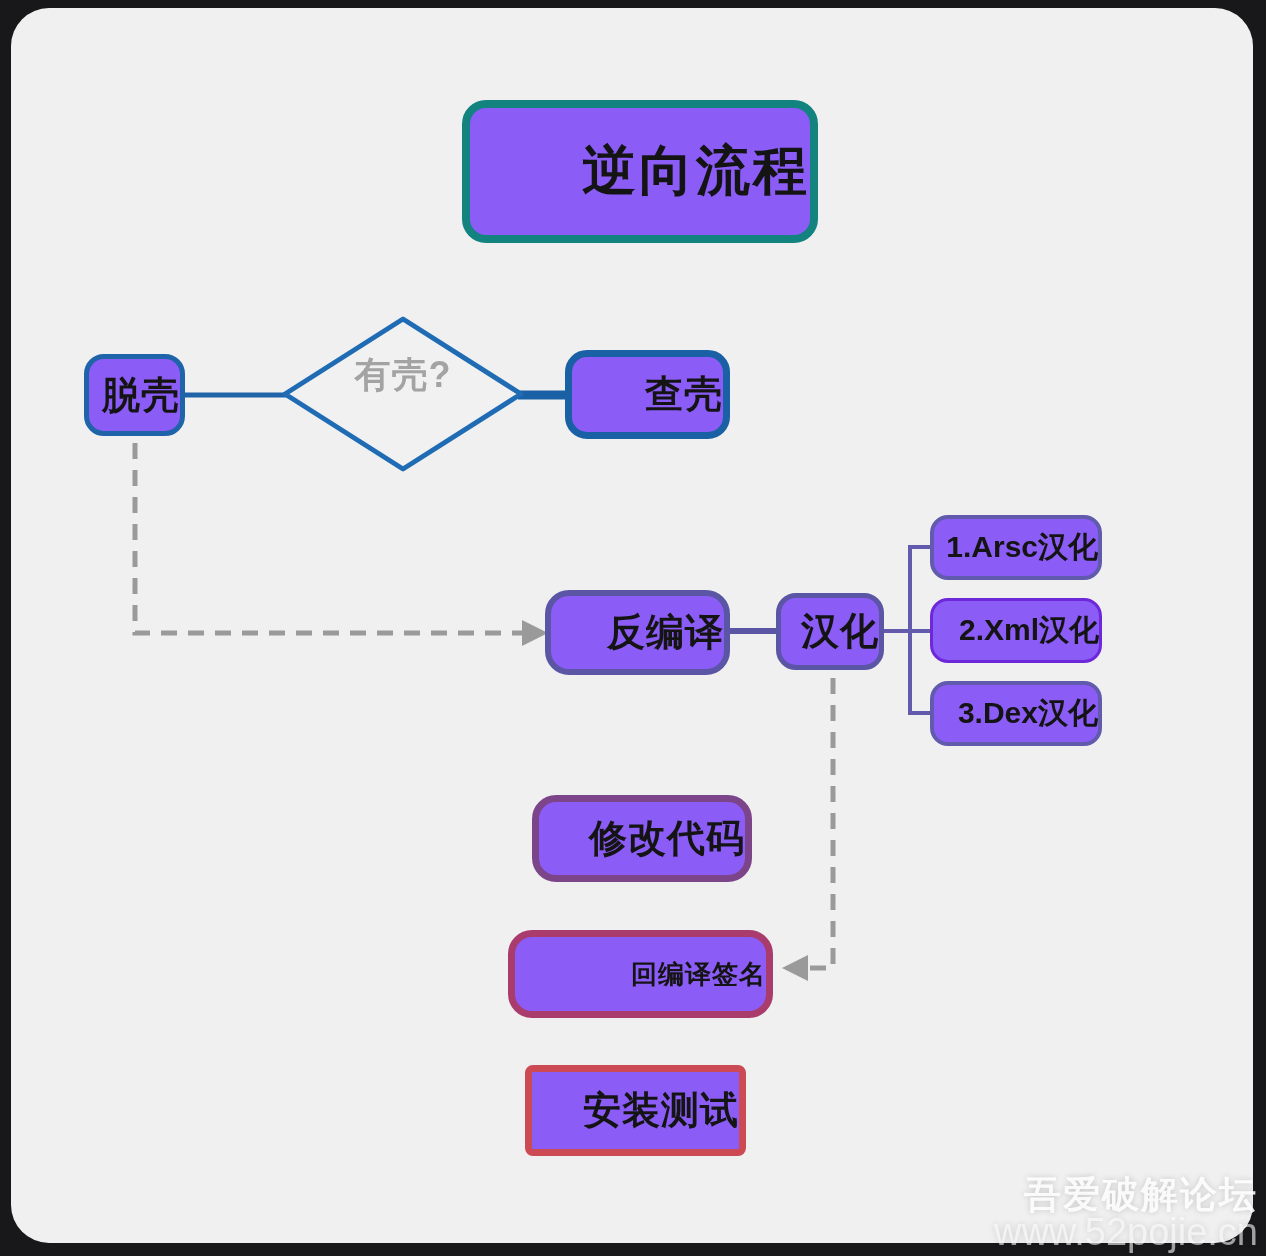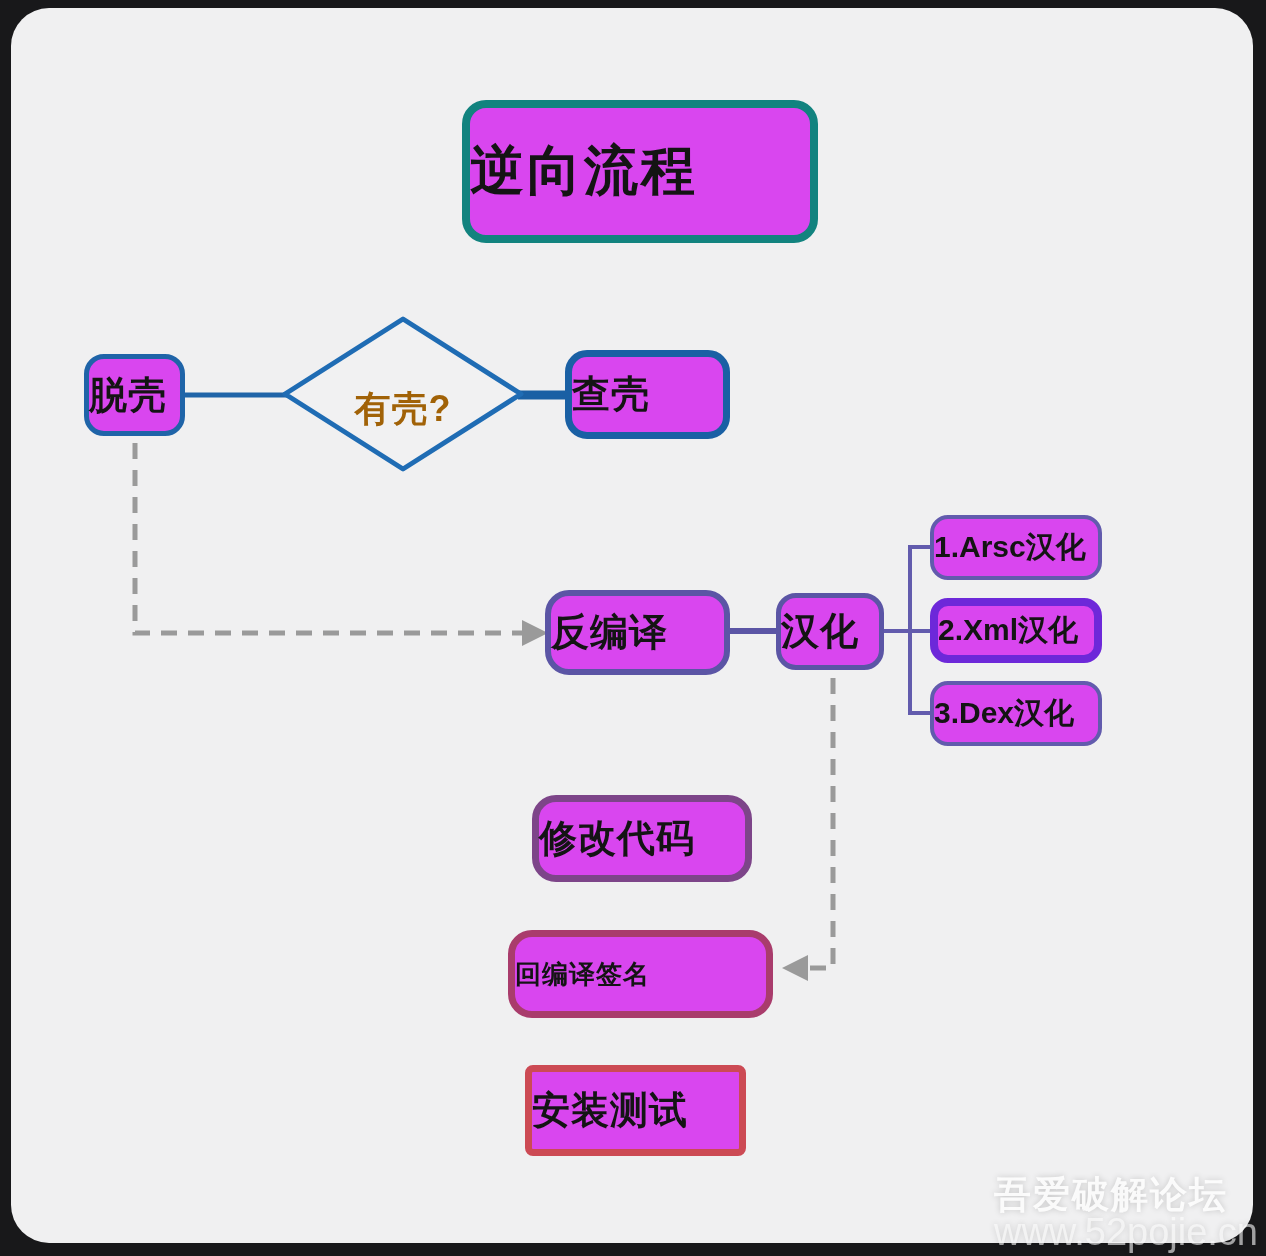--- a/index.html
+++ b/index.html
@@ -13,47 +13,47 @@
   .card{
     position:absolute;left:11px;top:8px;width:1242px;height:1235px;
     background:#f0f0f1;border-radius:38px;
   }
   .connectors{
     position:absolute;left:0;top:0;width:1266px;height:1256px;
     pointer-events:none;
   }
   .node{
     position:absolute;
-    background:#d946ef;
-    display:flex;align-items:center;justify-content:flex-start;
+    background:#8b5cf6;
+    display:flex;align-items:center;justify-content:flex-end;
     color:#141414;
     font-weight:700;
     box-sizing:border-box;
     white-space:nowrap;
     letter-spacing:1px;
   }
   .n-title   {left:462px;top:100px;width:356px;height:143px;border:8px solid #12837f;border-radius:24px;font-size:54px;letter-spacing:3px;}
   .n-check   {left:565px;top:350px;width:165px;height:89px;border:7px solid #1a60a4;border-radius:22px;font-size:38px;}
   .n-unpack  {left:84px;top:354px;width:101px;height:82px;border:5px solid #1f64a8;border-radius:20px;font-size:38px;}
   .n-decomp  {left:545px;top:590px;width:185px;height:85px;border:6px solid #5b55a5;border-radius:24px;font-size:38px;}
   .n-local   {left:776px;top:593px;width:108px;height:77px;border:5px solid #5b55a5;border-radius:20px;font-size:38px;}
   .n-arsc    {left:930px;top:515px;width:172px;height:65px;border:4px solid #625bad;border-radius:18px;font-size:30px;letter-spacing:0;}
-  .n-xml     {left:930px;top:598px;width:172px;height:65px;border:8px solid #6d28d9;border-radius:18px;font-size:30px;letter-spacing:0;}
+  .n-xml     {left:930px;top:598px;width:172px;height:65px;border:3px solid #6d28d9;border-radius:18px;font-size:30px;letter-spacing:0;}
   .n-dex     {left:930px;top:681px;width:172px;height:65px;border:4px solid #625bad;border-radius:18px;font-size:30px;letter-spacing:0;}
   .n-modify  {left:532px;top:795px;width:220px;height:87px;border:7px solid #7d4589;border-radius:24px;font-size:38px;}
   .n-recomp  {left:508px;top:930px;width:265px;height:88px;border:7px solid #a93c6c;border-radius:24px;font-size:26px;}
   .n-install {left:525px;top:1065px;width:221px;height:91px;border:7px solid #cc4a54;border-radius:8px;font-size:38px;}
   .diamond-label{
-    position:absolute;left:303px;top:384px;width:200px;height:50px;
+    position:absolute;left:303px;top:350px;width:200px;height:50px;
     display:flex;align-items:center;justify-content:center;
-    font-size:36px;font-weight:700;color:#a16207;letter-spacing:1px;
+    font-size:36px;font-weight:700;color:#a3a3a3;letter-spacing:1px;
   }
   .watermark{
     position:absolute;right:8px;top:1176px;
-    line-height:1.0;z-index:9;
+    text-align:right;line-height:1.0;z-index:9;
   }
   .wm1{
     font-size:37px;font-weight:700;letter-spacing:2px;
     color:rgba(255,255,255,0.88);
     text-shadow:0 0 6px rgba(0,0,0,0.18);
   }
   .wm2{
     font-size:38px;font-weight:400;
     color:rgba(255,255,255,0.60);
     text-shadow:0 0 6px rgba(0,0,0,0.15);

